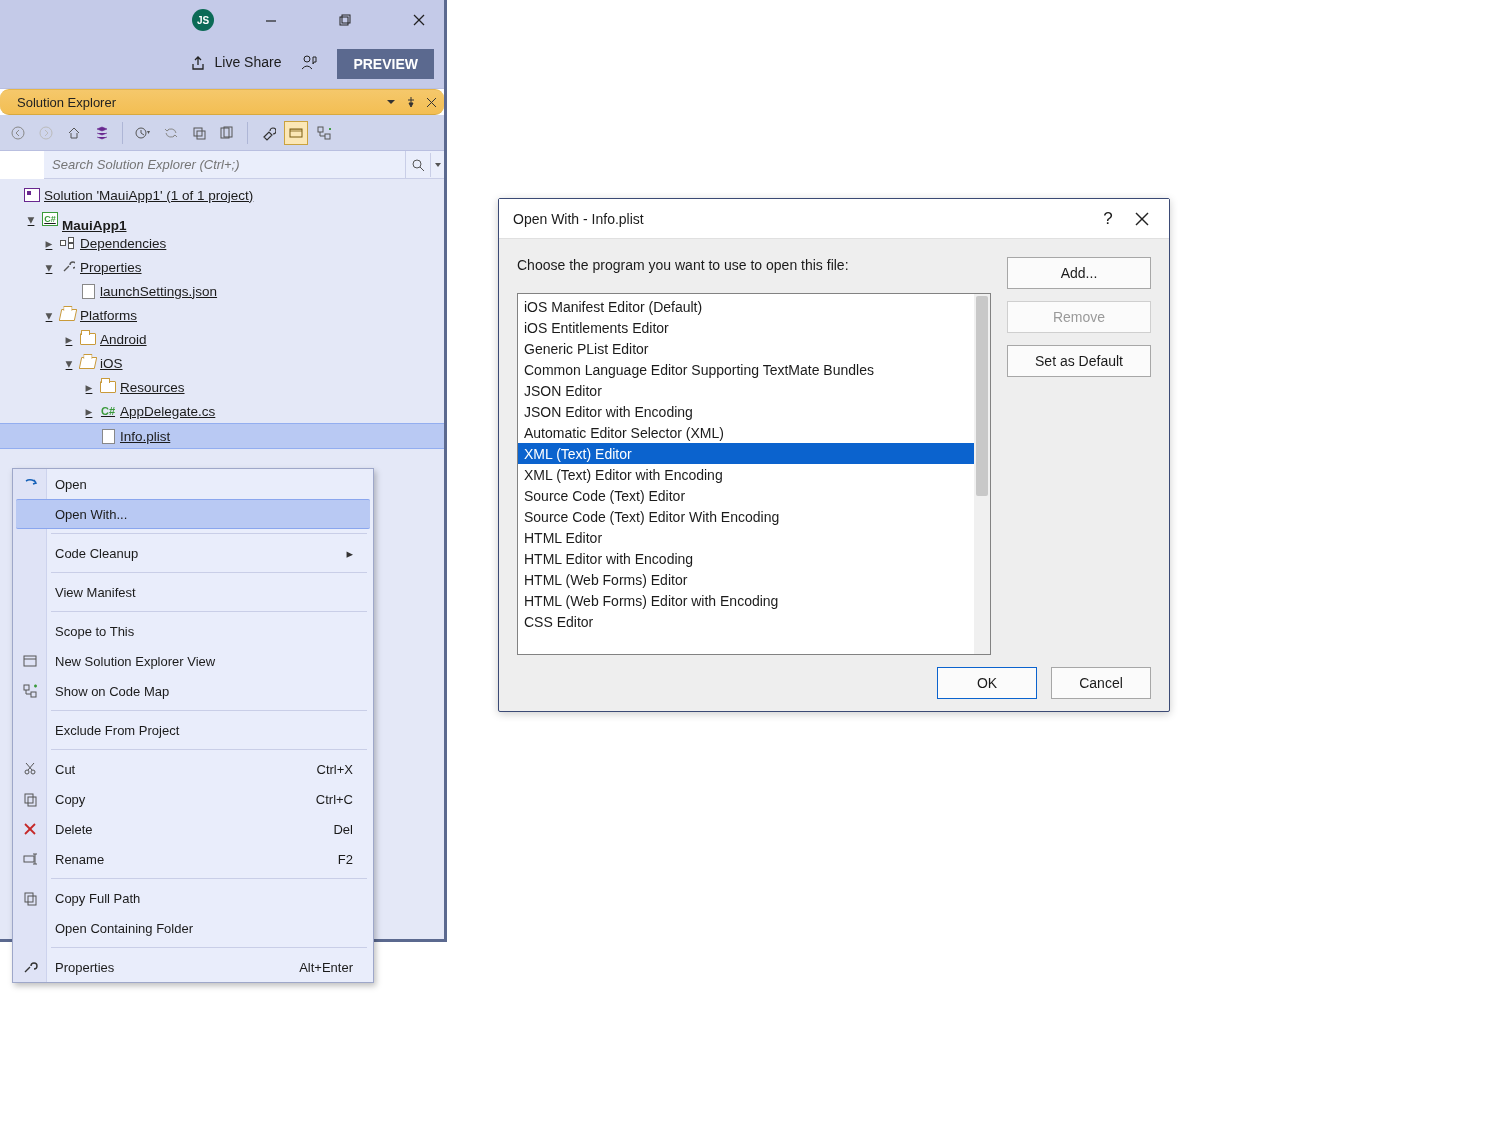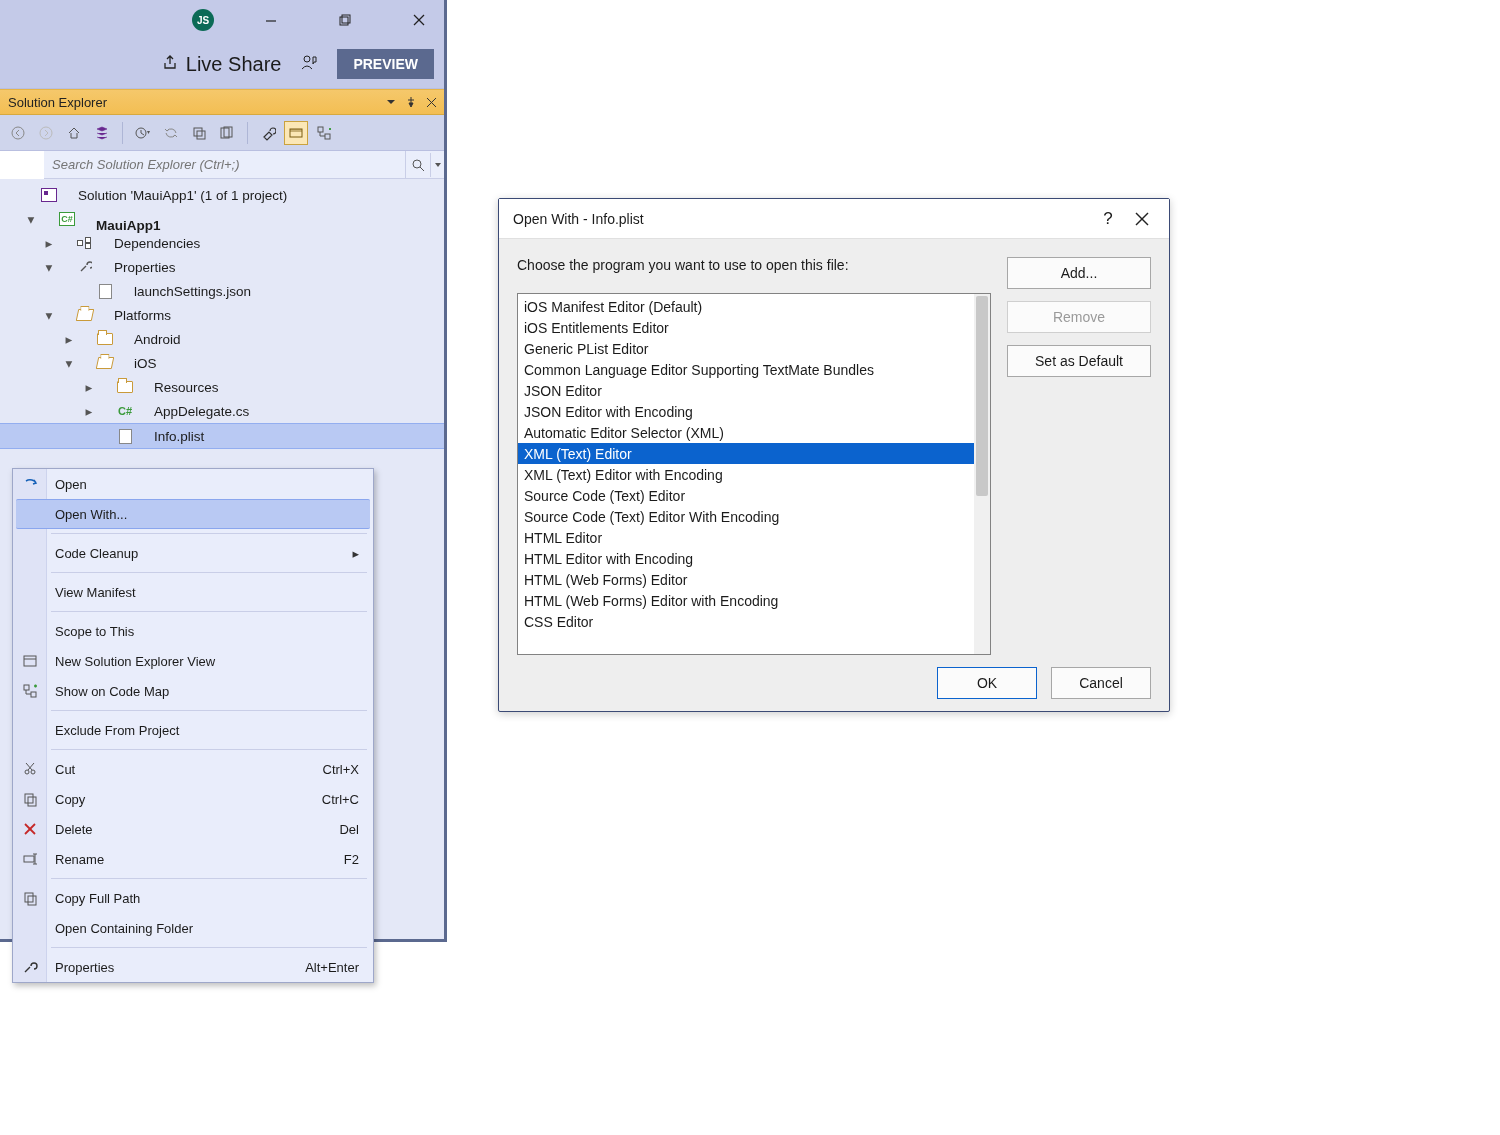--- a/index.html
+++ b/index.html
@@ -44,35 +44,36 @@
   }
   .win-btn { width:34px; height:30px; display:flex; align-items:center; justify-content:center; color:#1b1b1b; }
   .titlebar-row2 {
     height: 48px;
     display: flex;
     align-items: center;
     justify-content: flex-end;
     gap: 18px;
     padding-right: 10px;
   }
-  .live-share { display:flex; align-items:flex-start; gap:6px; color:#1b1b1b; font-size:20px;}
+  .live-share { display:flex; align-items:flex-start; gap:6px; color:#1b1b1b; font-size:14px;}
   .preview-btn {
     background:#5b698f; color:#fff; font-weight:700;
     padding: 7px 16px; font-size:14px;
   }
 
   .panel-header {
     height: 26px;
     background: linear-gradient(#f5c86b, #f3be53);
     border-top: 1px solid #e7b648;
     border-bottom: 1px solid #d7a93f;
     display: flex; align-items: center;
-    padding-left: 8px;
+    padding-left: 17px;
     color: #222;
     position: relative;
+    border-radius: 9px;
   }
   .panel-header .hdr-icons { position:absolute; right:4px; display:flex; align-items:center; gap:2px;}
   .hdr-ic { width:18px; height:18px; display:flex; align-items:center; justify-content:center; color:#3a3a3a;}
   .toolbar {
     height: 36px;
     background:#cfd5ec;
     border-bottom:1px solid #b9bfe0;
     display:flex; align-items:center; padding:0 6px; gap:4px;
   }
   .tb-sep { width:1px; height:22px; background:#aeb6d6; margin:0 4px;}
@@ -93,21 +94,21 @@
   .search-btns { display:flex; align-items:center; height:100%; border-left:1px solid #c9cee7;}
   .search-btn { width:24px; height:24px; display:flex; align-items:center; justify-content:center; color:#555;}
   .search-drop { width:14px; height:24px; border-left:1px solid #c9cee7; display:flex; align-items:center; justify-content:center;}
   .tree {
     background:#e4e8f7;
     height: calc(100% - 89px - 26px - 36px - 28px);
     padding-top:4px;
     overflow:hidden;
     font-size:13.5px;
   }
-  .node { display:flex; align-items:center; height:24px; padding-left:6px; gap:20px; white-space:nowrap;}
+  .node { display:flex; align-items:center; height:24px; padding-left:6px; gap:3px; white-space:nowrap;text-decoration:underline;}
   .node .exp { width:14px; display:flex; justify-content:center; color:#555;}
   .node .ic  { width:18px; display:flex; align-items:center; justify-content:center;}
   .node.sel  { background:#b9c9f3; border-top:1px solid #93aef0; border-bottom:1px solid #93aef0; height:26px;}
   .bold { font-weight:700;margin-top:12px; }
   .indent-1 { padding-left: 24px; }
   .indent-2 { padding-left: 42px; }
   .indent-3 { padding-left: 62px; }
   .indent-4 { padding-left: 82px; }
 
   
@@ -135,21 +136,21 @@
     border:1px solid #9ea7c9;
     box-shadow: 2px 3px 6px rgba(0,0,0,0.25);
   }
   .ctx .gutter {
     position:absolute; left:0; top:0; bottom:0; width:34px;
     background:#dfe3f6; border-right:1px solid #cdd3ed;
   }
   .ctx-items { position:relative; }
   .ctx-item {
     height:30px; display:flex; align-items:center;
-    padding-left:42px; padding-right:14px;
+    padding-left:42px; padding-right:20px;
     position:relative;
   }
   .ctx-item.hl {
     background:#b9c9f3;
     border-top:1px solid #8aa6ee; border-bottom:1px solid #8aa6ee;
     margin:0 3px; padding-left:39px; border-radius:2px;
   }
   .ctx-item .cicon { position:absolute; left:8px; width:18px; display:flex; align-items:center; justify-content:center; color:#555;}
   .ctx-item .lbl { flex:1; }
   .ctx-item .sc  { color:#1b1b1b; }

